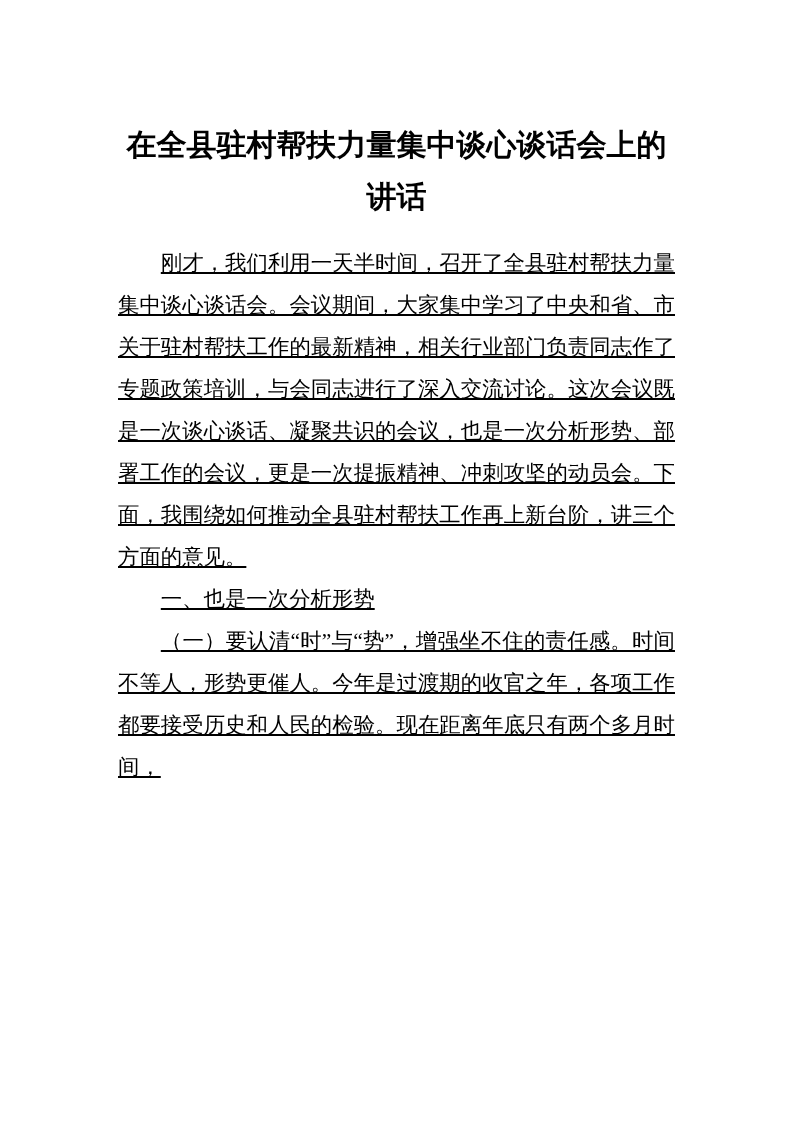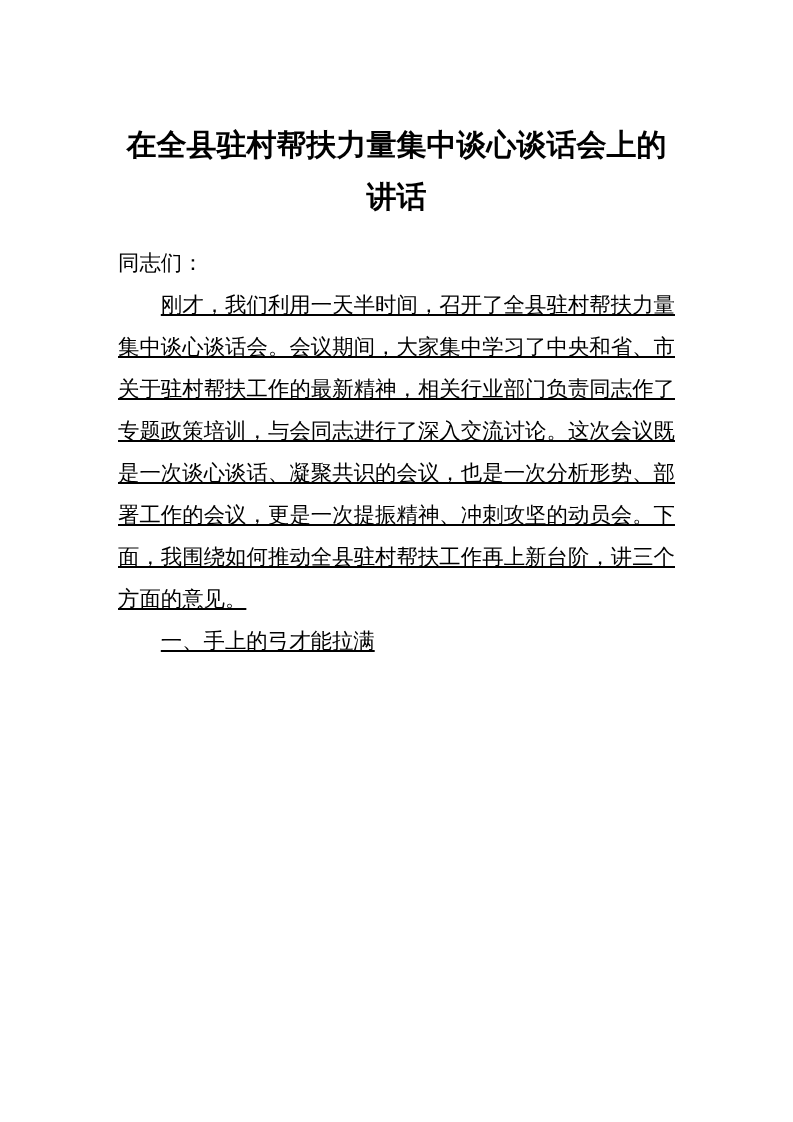--- a/index.html
+++ b/index.html
@@ -47,18 +47,18 @@
     text-decoration: underline;
   }
 </style>
 </head>
 <body>
 
 <div class="page">
   <div class="content">
     <div class="doc-title">在全县驻村帮扶力量集中谈心谈话会上的讲话</div>
     <div class="doc-body">
-      <p>同志们：</p>
       <p class="indent">刚才，我们利用一天半时间，召开了全县驻村帮扶力量集中谈心谈话会。会议期间，大家集中学习了中央和省、市关于驻村帮扶工作的最新精神，相关行业部门负责同志作了专题政策培训，与会同志进行了深入交流讨论。这次会议既是一次谈心谈话、凝聚共识的会议，也是一次分析形势、部署工作的会议，更是一次提振精神、冲刺攻坚的动员会。下面，我围绕如何推动全县驻村帮扶工作再上新台阶，讲三个方面的意见。</p>
-      <p class="indent">一、手上的弓才能拉满</p>
+      <p class="indent">一、也是一次分析形势</p>
+      <p class="indent">（一）要认清“时”与“势”，增强坐不住的责任感。时间不等人，形势更催人。今年是过渡期的收官之年，各项工作都要接受历史和人民的检验。现在距离年底只有两个多月时间，</p>
     </div>
   </div>
 </div>
 
 </body></html>

